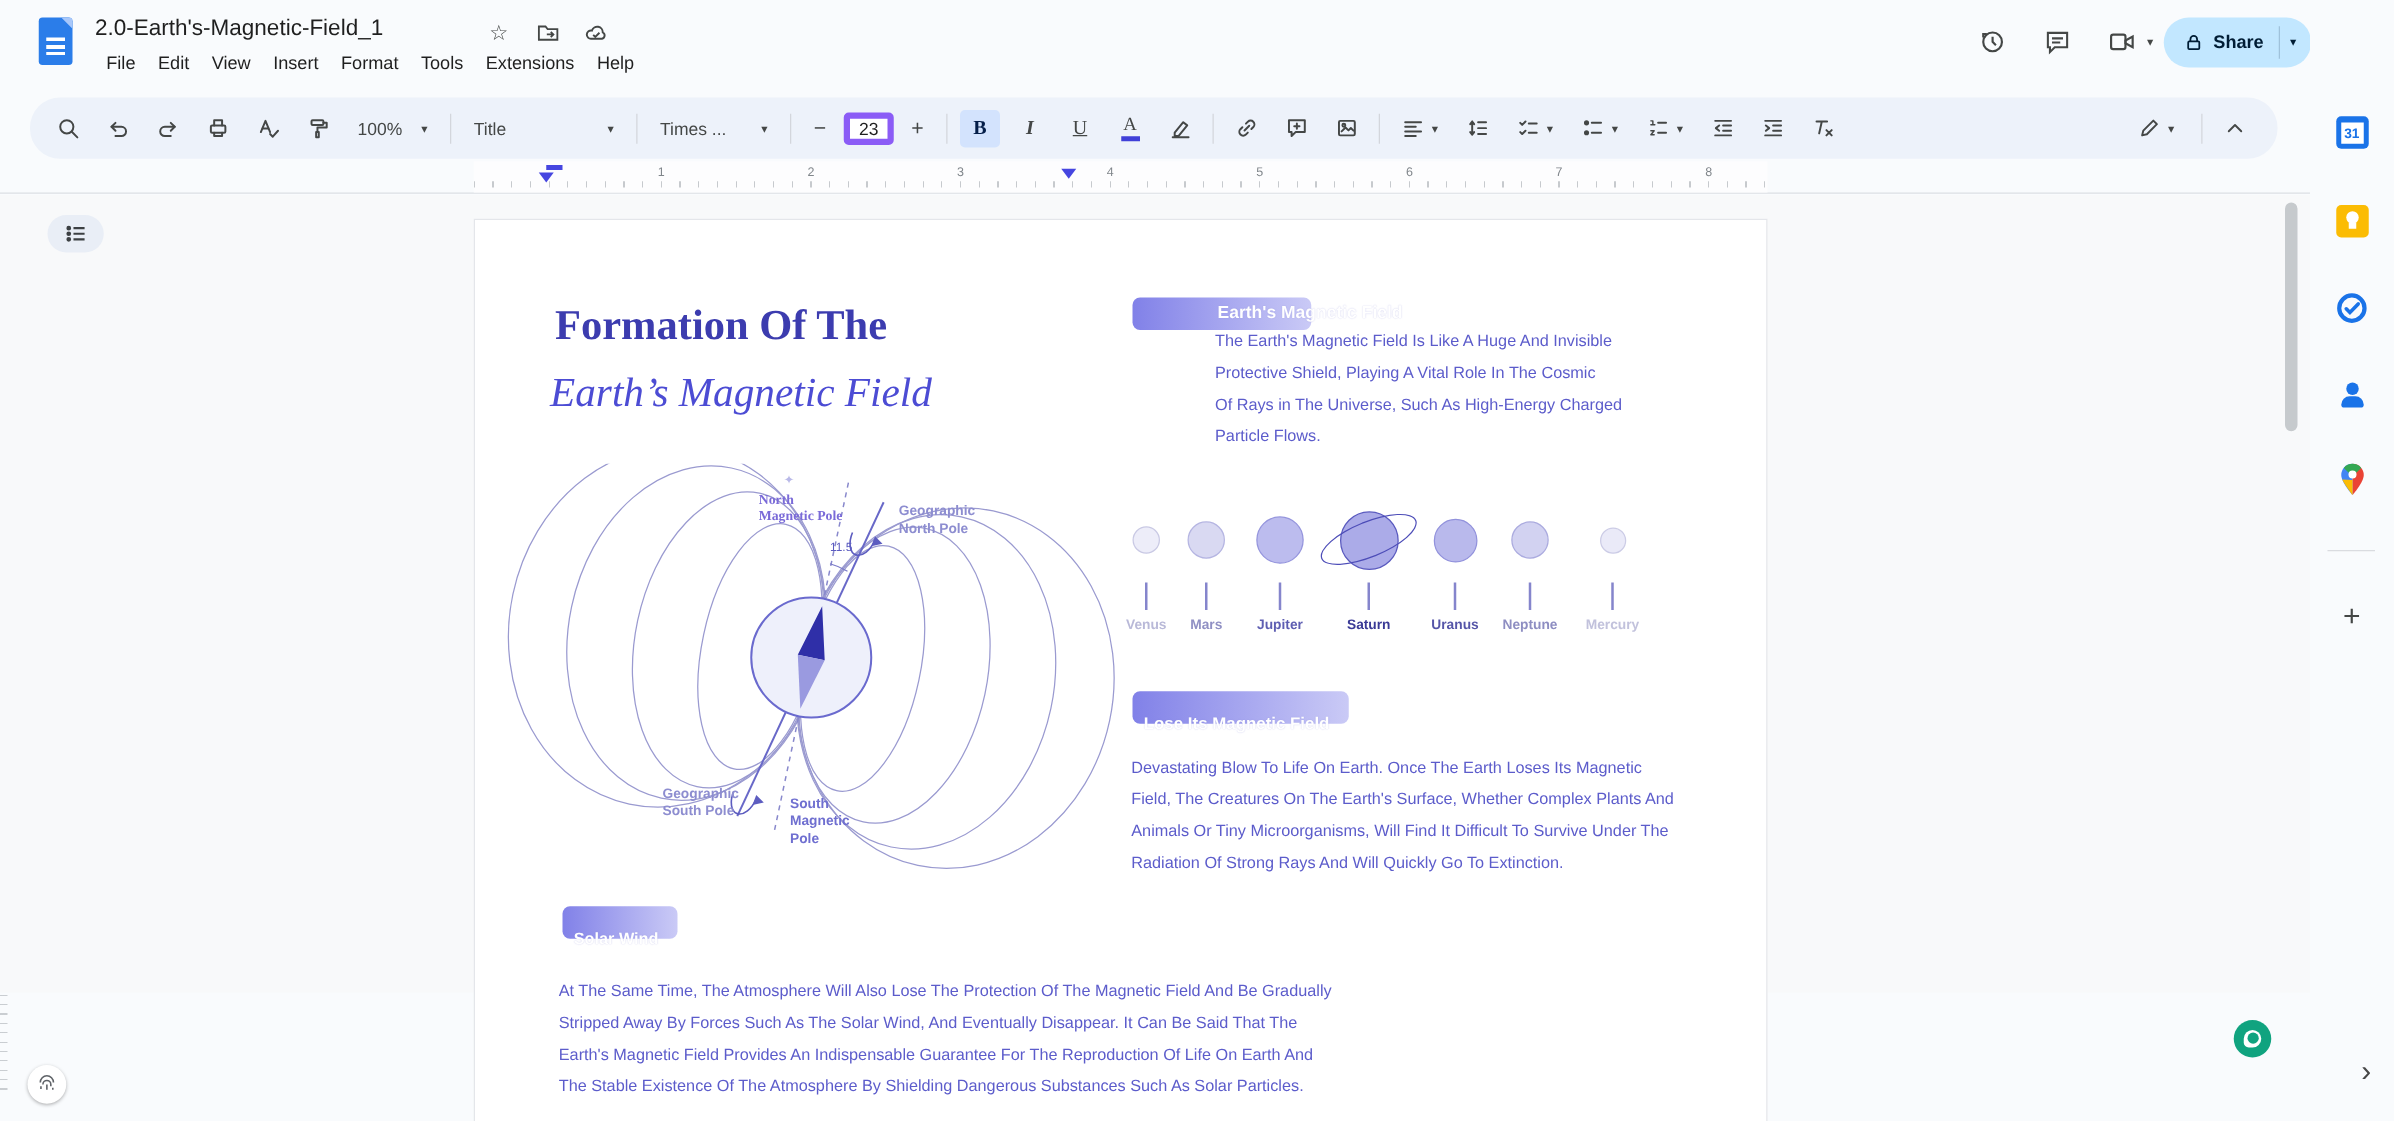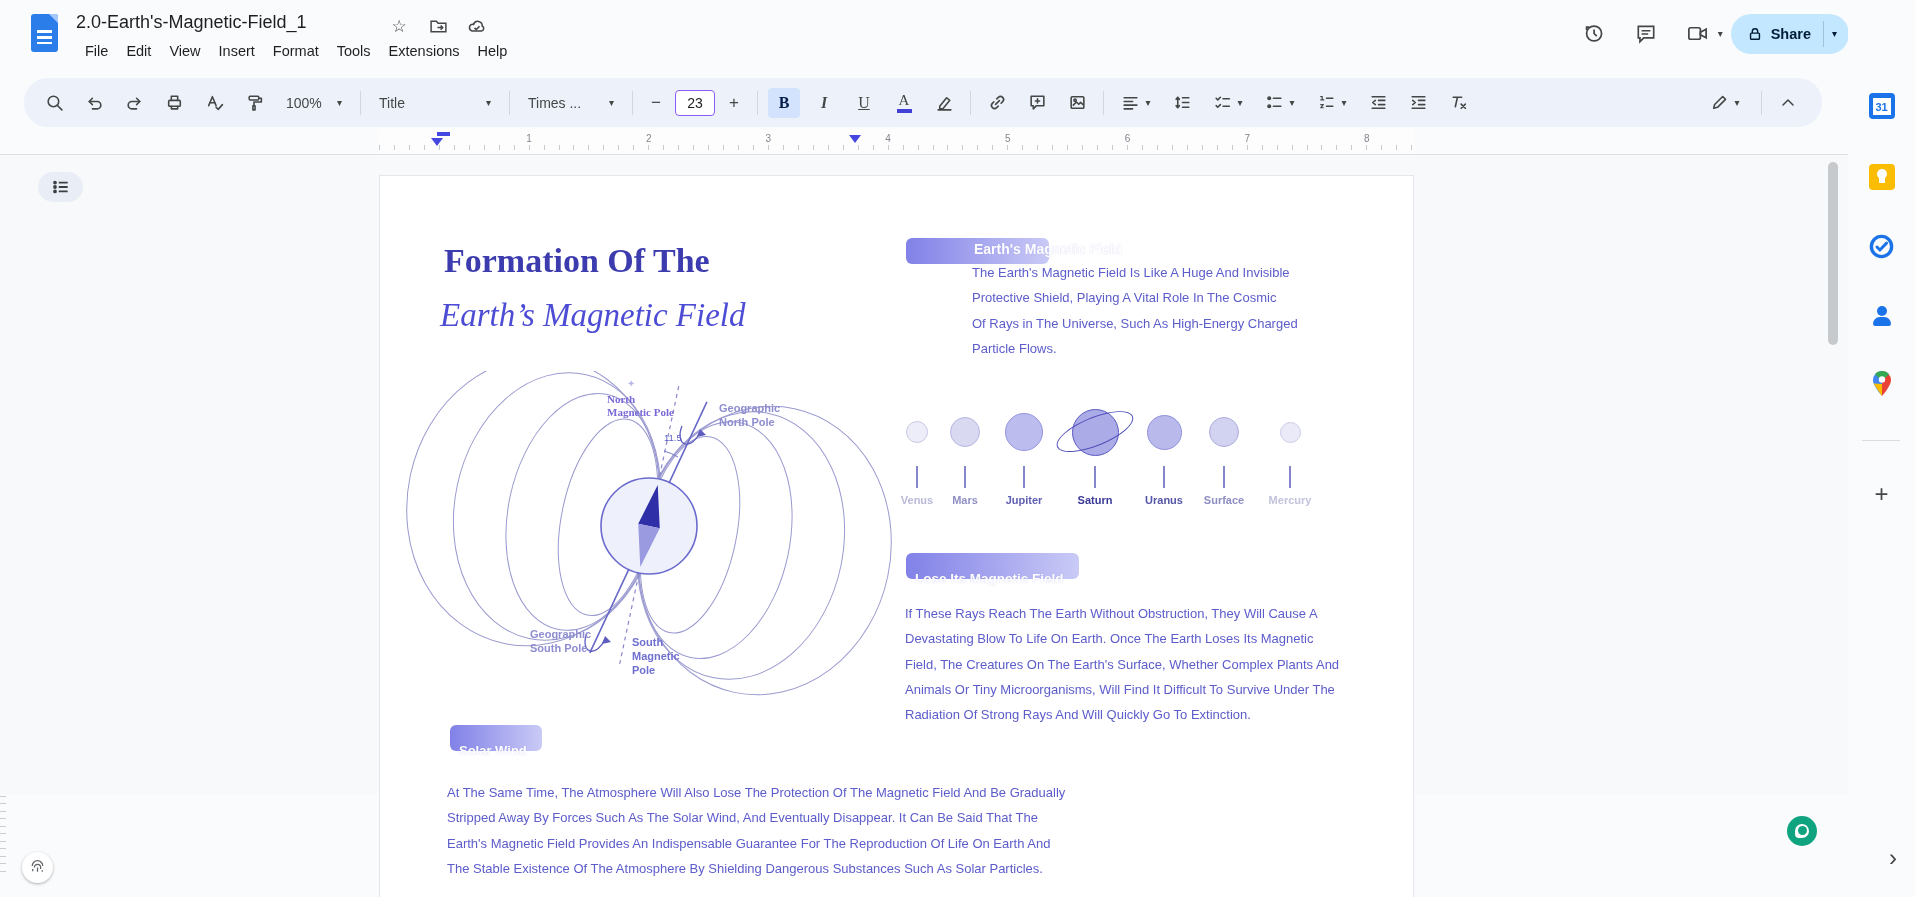--- a/index.html
+++ b/index.html
@@ -29,21 +29,21 @@
   
   .toolbar { position:absolute; left:24px; top:78px; width:1798px; height:49px; background:#edf2fa; border-radius:24px; display:flex; align-items:center; padding:0 14px 0 10px; }
   .tbtn { min-width:32px; height:30px; display:flex; align-items:center; justify-content:center; border-radius:4px; color:#444746; cursor:pointer; gap:5px; margin:0 4px; position:relative; }
   .tbtn svg { stroke:#444746; fill:none; stroke-width:1.5; stroke-linecap:round; stroke-linejoin:round; }
   .tdiv { width:1px; height:24px; background:#d3d6dc; margin:0 6px; }
   .tb-letter { font-size:16px; font-weight:700; color:#444746; font-family:"Liberation Serif",serif; }
   .bold-active { background:#d3e3fd; }
   .bold-active .tb-letter { color:#041e49; }
   .zoom-dd, .style-dd, .font-dd { font-size:14px; color:#444746; justify-content:space-between; padding:0 8px; }
   .style-dd { width:128px; } .font-dd { width:102px; } .zoom-dd { width:72px; }
-  .fontsize-box { width:40px; height:26px; border:1px solid #8b5cf6; border-radius:4px; background:#fff; display:flex; align-items:center; justify-content:center; font-size:14px; color:#1f1f1f; margin:0 2px; cursor:text; }
+  .fontsize-box { width:40px; height:26px; border:5px solid #8b5cf6; border-radius:4px; background:#fff; display:flex; align-items:center; justify-content:center; font-size:14px; color:#1f1f1f; margin:0 2px; cursor:text; }
   .pm { font-size:17px; color:#444746; }
   .a-color { display:flex; flex-direction:column; align-items:center; line-height:1; }
   .a-color .bar { width:15px; height:4px; background:#4040d8; margin-top:1px; }
   .mla { margin-left:auto; }
   .collapse-btn { font-size:13px; color:#444746; }
 
   
   .hruler { position:absolute; left:0; top:129px; width:1848px; height:26px; background:#f9fbfd; border-bottom:1px solid #dcdfe3; }
   .hruler .page-band { position:absolute; left:379px; top:0; width:1035px; height:25px; background:#fdfdfe; }
   .hruler .ticks { position:absolute; left:379px; bottom:4px; width:1035px; height:5px; opacity:.55;
@@ -453,21 +453,20 @@
         <span class="chip-label">Solar Wind</span>
       </div>
 
       <div class="para para1" id="para1">
           <div class="pline">The Earth's Magnetic Field Is Like A Huge And Invisible</div>
           <div class="pline">Protective Shield, Playing A Vital Role In The Cosmic</div>
           <div class="pline">Of Rays in The Universe, Such As High-Energy Charged</div>
           <div class="pline">Particle Flows.</div>
         </div>
       <div class="para para2" id="para2">
-          <div class="pline">If These Rays Reach The Earth Without Obstruction, They Will Cause A</div>
           <div class="pline">Devastating Blow To Life On Earth. Once The Earth Loses Its Magnetic</div>
           <div class="pline">Field, The Creatures On The Earth's Surface, Whether Complex Plants And</div>
           <div class="pline">Animals Or Tiny Microorganisms, Will Find It Difficult To Survive Under The</div>
           <div class="pline">Radiation Of Strong Rays And Will Quickly Go To Extinction.</div>
         </div>
       <div class="para para3" id="para3">
           <div class="pline">At The Same Time, The Atmosphere Will Also Lose The Protection Of The Magnetic Field And Be Gradually</div>
           <div class="pline">Stripped Away By Forces Such As The Solar Wind, And Eventually Disappear. It Can Be Said That The</div>
           <div class="pline">Earth's Magnetic Field Provides An Indispensable Guarantee For The Reproduction Of Life On Earth And</div>
           <div class="pline">The Stable Existence Of The Atmosphere By Shielding Dangerous Substances Such As Solar Particles.</div>
@@ -496,21 +495,21 @@
             <div class="plabel" style="top: 318px; left: 50%; transform: translateX(-50%); color: rgb(58, 58, 150); font-weight: 700;">Saturn</div>
           </div>
           <div class="planet" style="left: 784px; top: 0px;">
             <div class="ball" style="width: 35px; height: 35px; background: rgb(185, 185, 236); border: 1.3px solid rgb(146, 146, 220); position: absolute; top: 238.5px; left: -17.5px;"></div>
             <div class="ptick" style="top: 290px; left: -1px;"></div>
             <div class="plabel" style="top: 318px; left: 50%; transform: translateX(-50%); color: rgb(85, 85, 168); font-weight: 700;">Uranus</div>
           </div>
           <div class="planet" style="left: 844px; top: 0px;">
             <div class="ball" style="width: 30px; height: 30px; background: rgb(210, 210, 241); border: 1.3px solid rgb(171, 171, 223); position: absolute; top: 241px; left: -15px;"></div>
             <div class="ptick" style="top: 290px; left: -1px;"></div>
-            <div class="plabel" style="top: 318px; left: 50%; transform: translateX(-50%); color: rgb(142, 142, 194); font-weight: 600;">Surface</div>
+            <div class="plabel" style="top: 318px; left: 50%; transform: translateX(-50%); color: rgb(142, 142, 194); font-weight: 600;">Neptune</div>
           </div>
           <div class="planet" style="left: 910px; top: 0px;">
             <div class="ball" style="width: 21px; height: 21px; background: rgb(234, 234, 248); border: 1.3px solid rgb(204, 204, 230); position: absolute; top: 245.5px; left: -10.5px;"></div>
             <div class="ptick" style="top: 290px; left: -1px;"></div>
             <div class="plabel" style="top: 318px; left: 50%; transform: translateX(-50%); color: rgb(194, 194, 220); font-weight: 600;">Mercury</div>
           </div>
         </div>
     </div>
 
     <div class="fp-fab">

